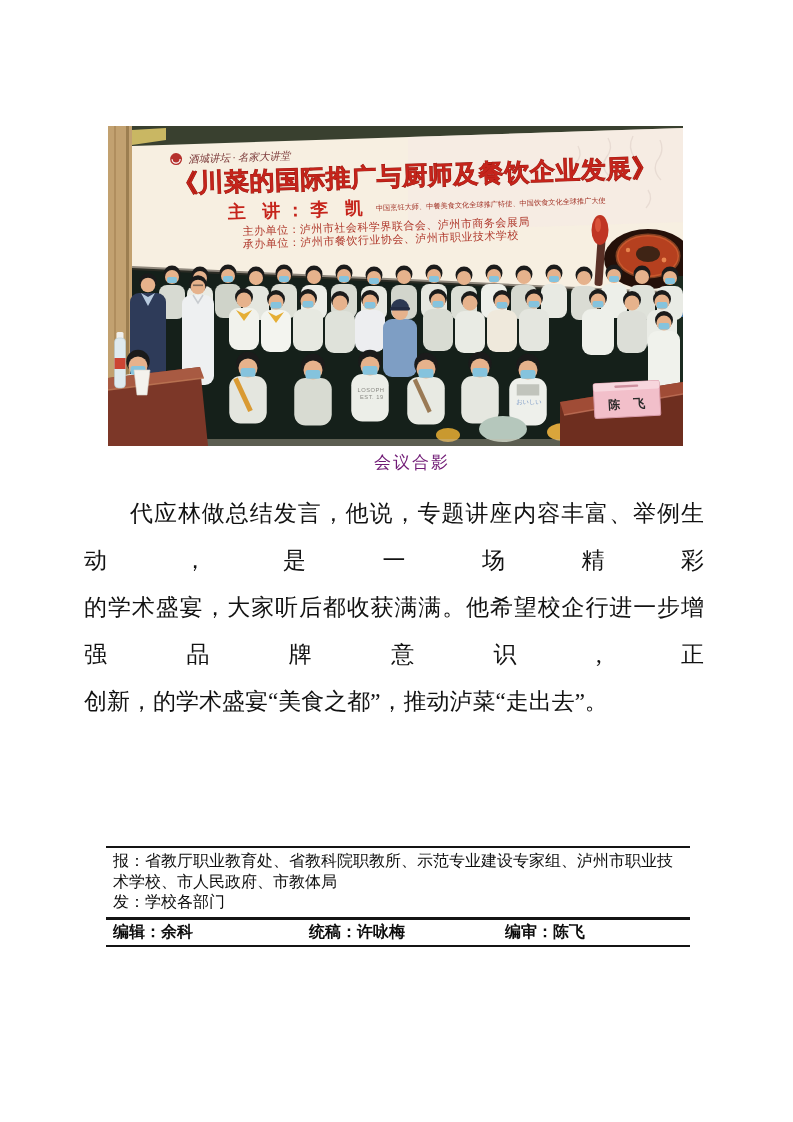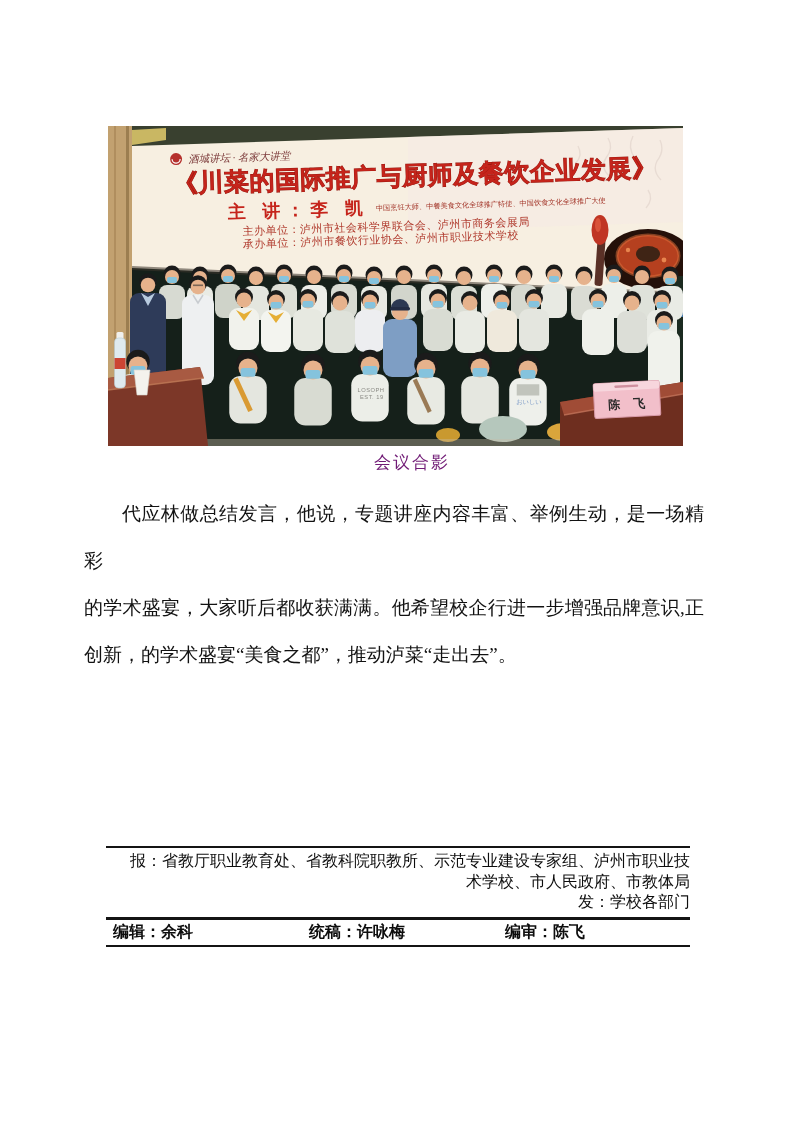--- a/index.html
+++ b/index.html
@@ -27,29 +27,29 @@
   .card-text{font-size:12px;fill:#2a2a2a;letter-spacing:13px;font-weight:bold;}
   .shirt-txt{font-size:4.6px;fill:#8b8b85;font-family:"Liberation Sans",sans-serif;letter-spacing:.4px;}
   .shirt-txt-jp{font-size:5px;fill:#7f9dc9;}
 
   
   .caption{position:absolute;left:108px;top:451px;width:608px;text-align:center;
     font-size:17px;letter-spacing:2px;color:#701a75;}
 
   
   .body-text{position:absolute;left:84px;top:490px;width:620px;
-    font-family:"Liberation Serif","DejaVu Serif",serif;font-size:19px;color:#121212;}
+    font-family:"Liberation Serif","DejaVu Serif",serif;font-size:23px;color:#121212;}
   .body-line{line-height:47px;text-align:justify;text-align-last:justify;white-space:normal;}
   .body-line.first{text-indent:2em;}
   .body-line.last{text-align-last:left;}
 
   
   .footer{position:absolute;left:106px;top:846px;width:584px;font-size:16px;line-height:20.5px;color:#0d0d0d;}
   .footer-dist{border-top:2px solid #141414;padding:3px 0 2px 7px;}
-  .footer-dist .dist-line{display:block;text-align:right;}
+  .footer-dist .dist-line{display:block;}
   .editors{border-top:3px solid #141414;border-bottom:2px solid #141414;margin-top:2px;
     padding:2px 0 3px 7px;display:grid;grid-template-columns:196px 196px 1fr;font-weight:bold;}
   .copies{text-align:right;padding:5px 28px 0 0;}
 </style>
 </head>
 <body>
 
 <div class="page">
 
   <figure class="photo">

